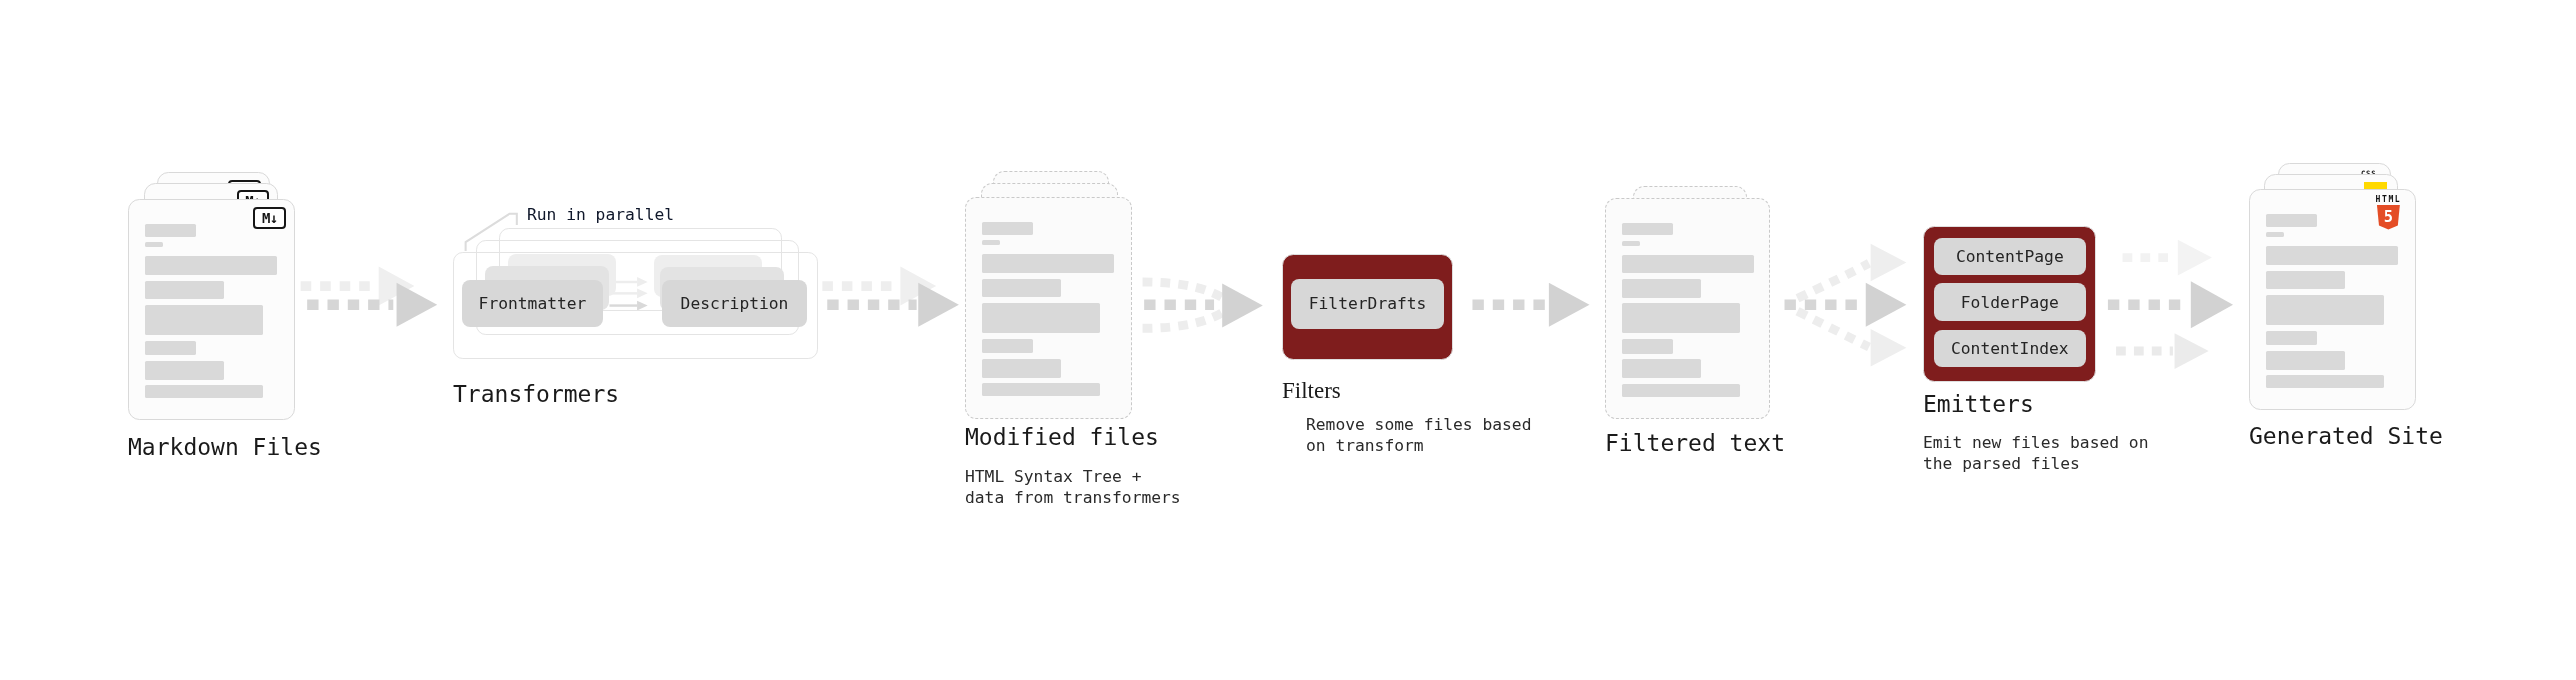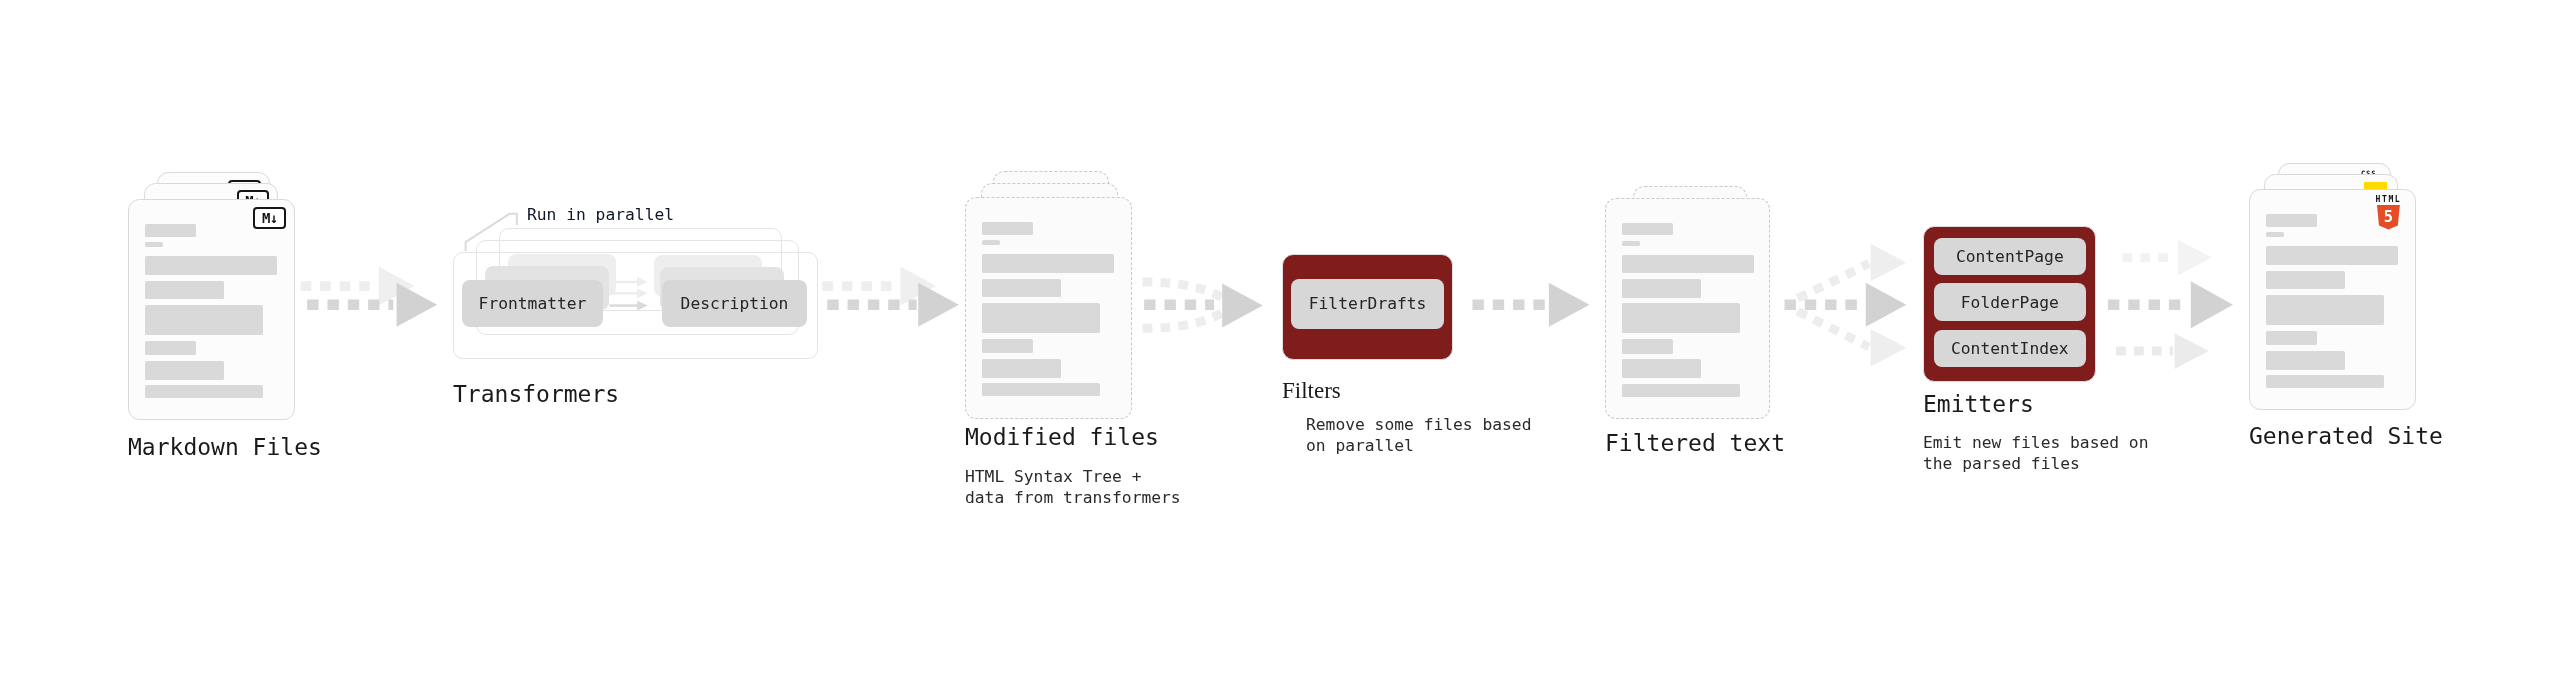--- a/index.html
+++ b/index.html
@@ -171,21 +171,21 @@
     <div>HTML Syntax Tree +</div>
     <div>data from transformers</div>
   </div>
 
   <div class="pbox" style="left:1282px;top:254px;width:171px;height:106px;">
     <div class="chip" style="left:8.1px;top:23.6px;width:153px;height:50px;">FilterDrafts</div>
   </div>
   <div class="title" style="left:1282px;top:379px;font-family:Liberation Serif, serif;">Filters</div>
   <div class="body" style="left:1282px;top:414px;margin-left:24px;">
     <div>Remove some files based</div>
-    <div>on parallel</div>
+    <div>on transform</div>
   </div>
 
   <div class="stack" style="left:1605px;top:174px;width:195px;height:252px;">
     <div class="card dashed" style="left:28.4px;top:12.2px;width:114px;height:195px;"></div>
     <div class="card dashed" style="left:0;top:23.6px;width:165px;height:221px;">
       <div class="skel">
         <div class="bar b1"></div>
         <div class="bar b2"></div>
         <div class="bar b3"></div>
         <div class="bar b4"></div>

